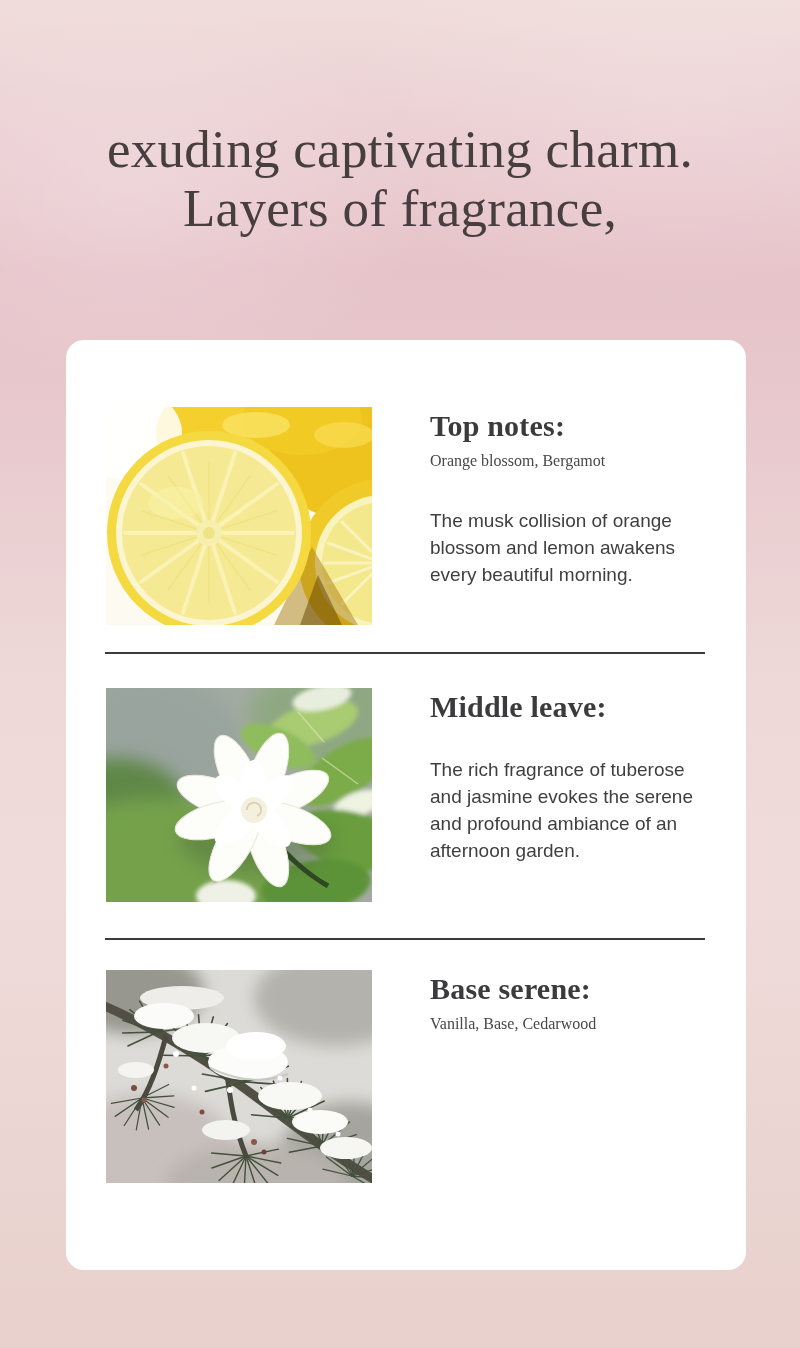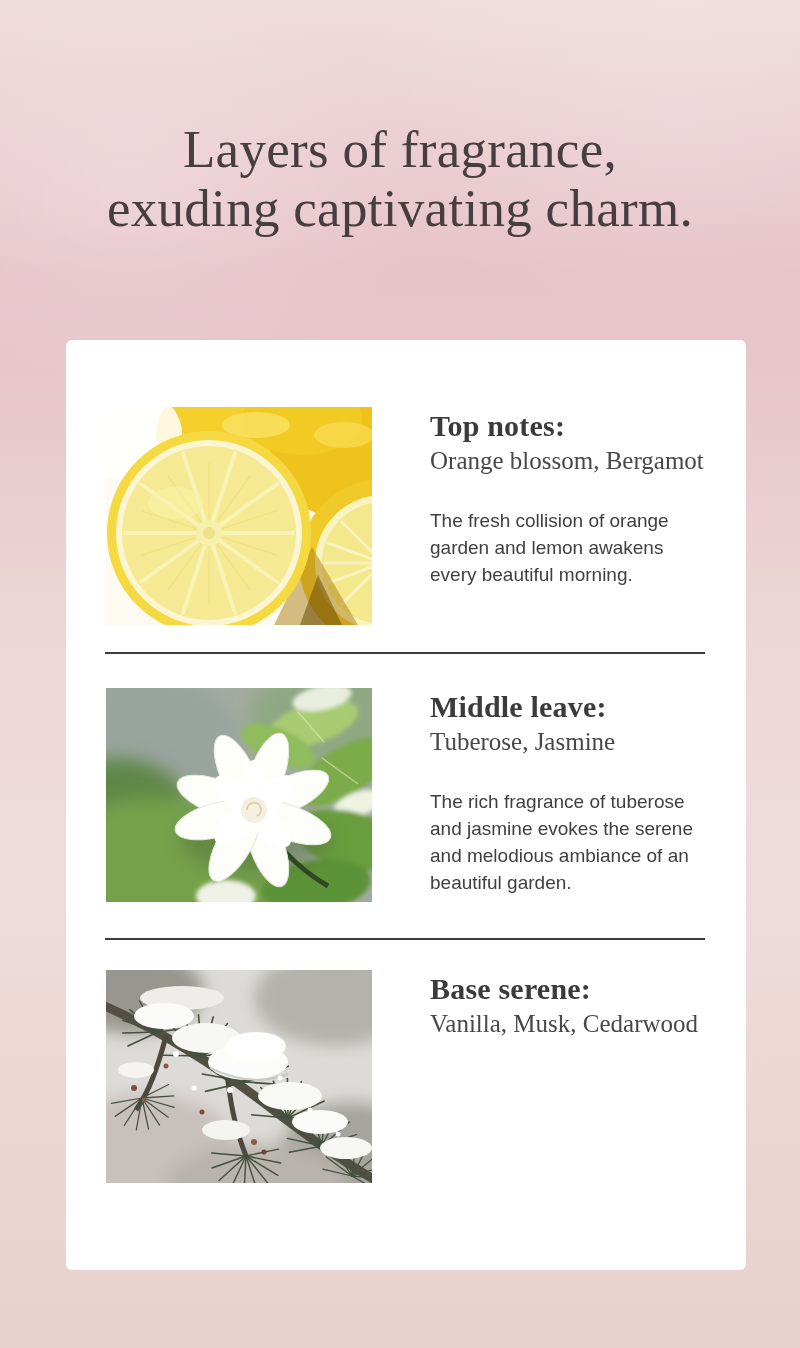--- a/index.html
+++ b/index.html
@@ -11,55 +11,55 @@
       radial-gradient(500px 300px at 85% 8%, rgba(255,255,255,0.15), rgba(255,255,255,0) 70%),
       linear-gradient(180deg,#f0dddb 0%,#ebced2 10%,#e6c3c9 20%,#e8c9cd 31%,#eed8d8 50%,#efdcda 66%,#ebd5d2 85%,#e8d1cd 100%);
   }
   .title-wrap{
     position:absolute;top:120px;left:0;width:100%;text-align:center;
     font-family:"Liberation Serif","DejaVu Serif",serif;
     font-size:53px;line-height:59px;font-weight:400;color:#473e40;letter-spacing:0.3px;
   }
   .card{
     position:absolute;left:66px;top:340px;width:680px;height:930px;
-    background:#ffffff;border-radius:6px;
+    background:#ffffff;border-radius:18px;
   }
   .note-row{position:absolute;left:40px;width:604px;display:flex;align-items:flex-start;}
   .row-0{top:67px}
   .row-1{top:348px}
   .row-2{top:630px}
   .note-image{flex:0 0 266px;width:266px;height:218px;margin:0;overflow:hidden;background:#eee;}
   .row-1 .note-image{height:214px}
   .row-2 .note-image{height:213px}
   .note-image svg{display:block;width:100%;height:100%;}
   .note-text{margin-left:58px;width:300px;}
   .note-heading{
     margin:0;font-family:"Liberation Serif","DejaVu Serif",serif;
     font-size:30px;line-height:38px;font-weight:700;color:#3b3b3d;letter-spacing:0.2px;
   }
   .note-names{
     font-family:"Liberation Serif","DejaVu Serif",serif;
-    font-size:25px;line-height:32px;font-weight:400;color:#474749;
+    font-size:16px;line-height:32px;font-weight:400;color:#474749;
   }
   .note-desc{
     margin:30px 0 0 0;font-family:"Liberation Sans","DejaVu Sans",sans-serif;
     font-size:19px;line-height:27px;color:#3f3f41;
   }
   .divider{position:absolute;left:39px;width:600px;height:2px;background:#3c3c3e;}
   .divider-1{top:312px}
   .divider-2{top:598px}
 </style>
 </head>
 <body>
 
 <div class="page">
 
   <header class="title-wrap">
+    <div>exuding captivating charm.</div>
     <div>Layers of fragrance,</div>
-    <div>exuding captivating charm.</div>
   </header>
 
   <section class="card">
 
     <article class="note-row row-0">
       <figure class="note-image">
         <svg viewBox="0 0 266 218" preserveAspectRatio="none" aria-hidden="true">
           <rect width="266" height="218" fill="#fcfaf1"></rect>
           <ellipse cx="128" cy="26" rx="78" ry="55" fill="#f5d02c"></ellipse>
           <ellipse cx="236" cy="46" rx="72" ry="64" fill="#eec31d"></ellipse>
@@ -110,21 +110,21 @@
             <line x1="103" y1="126" x2="170" y2="104"></line>
           </g>
           <ellipse cx="70" cy="96" rx="28" ry="16" fill="#f8f0a8" opacity="0.55"></ellipse>
           <circle cx="103" cy="126" r="13" fill="#f6efad"></circle>
           <circle cx="103" cy="126" r="6" fill="#efe389"></circle>
         </svg>
       </figure>
       <div class="note-text">
         <h2 class="note-heading">Top notes:</h2>
         <div class="note-names">Orange blossom, Bergamot</div>
-        <p class="note-desc">The fresh collision of orange garden and lemon awakens every beautiful morning.</p>
+        <p class="note-desc">The musk collision of orange blossom and lemon awakens every beautiful morning.</p>
       </div>
     </article>
 
     <div class="divider divider-1"></div>
 
     <article class="note-row row-1">
       <figure class="note-image">
         <svg viewBox="0 0 266 214" preserveAspectRatio="none" aria-hidden="true">
           <defs>
             <filter id="gb1" x="-60%" y="-60%" width="220%" height="220%">
@@ -170,22 +170,21 @@
             <ellipse cx="163" cy="109" rx="30" ry="13" transform="rotate(-40 163 109)"></ellipse>
             <ellipse cx="162" cy="136" rx="30" ry="13" transform="rotate(45 162 136)"></ellipse>
             <ellipse cx="133" cy="135" rx="30" ry="13" transform="rotate(-40 133 135)"></ellipse>
           </g>
           <circle cx="148" cy="122" r="13" fill="#f4f0dd"></circle>
           <path d="M141 122 a7 7 0 1 1 10 6" stroke="#d9d2b2" stroke-width="2" fill="none"></path>
         </svg>
       </figure>
       <div class="note-text">
         <h2 class="note-heading">Middle leave:</h2>
-        <div class="note-names">Tuberose, Jasmine</div>
-        <p class="note-desc">The rich fragrance of tuberose and jasmine evokes the serene and melodious ambiance of an beautiful garden.</p>
+        <p class="note-desc">The rich fragrance of tuberose and jasmine evokes the serene and profound ambiance of an afternoon garden.</p>
       </div>
     </article>
 
     <div class="divider divider-2"></div>
 
     <article class="note-row row-2">
       <figure class="note-image">
         <svg viewBox="0 0 266 213" preserveAspectRatio="none" aria-hidden="true">
           <defs>
             <filter id="sb" x="-60%" y="-60%" width="220%" height="220%">
@@ -241,18 +240,18 @@
           <circle cx="70" cy="84" r="3" fill="#ffffff"></circle>
             <circle cx="124" cy="120" r="3" fill="#ffffff"></circle>
           <circle cx="174" cy="108" r="2.5" fill="#ffffff"></circle>
             <circle cx="204" cy="140" r="2.5" fill="#ffffff"></circle>
           <circle cx="88" cy="118" r="2.5" fill="#ffffff"></circle>
             <circle cx="232" cy="164" r="2.5" fill="#ffffff"></circle>
         </svg>
       </figure>
       <div class="note-text">
         <h2 class="note-heading">Base serene:</h2>
-        <div class="note-names">Vanilla, Musk, Cedarwood</div>
+        <div class="note-names">Vanilla, Base, Cedarwood</div>
       </div>
     </article>
 
   </section>
 </div>
 
 </body></html>

